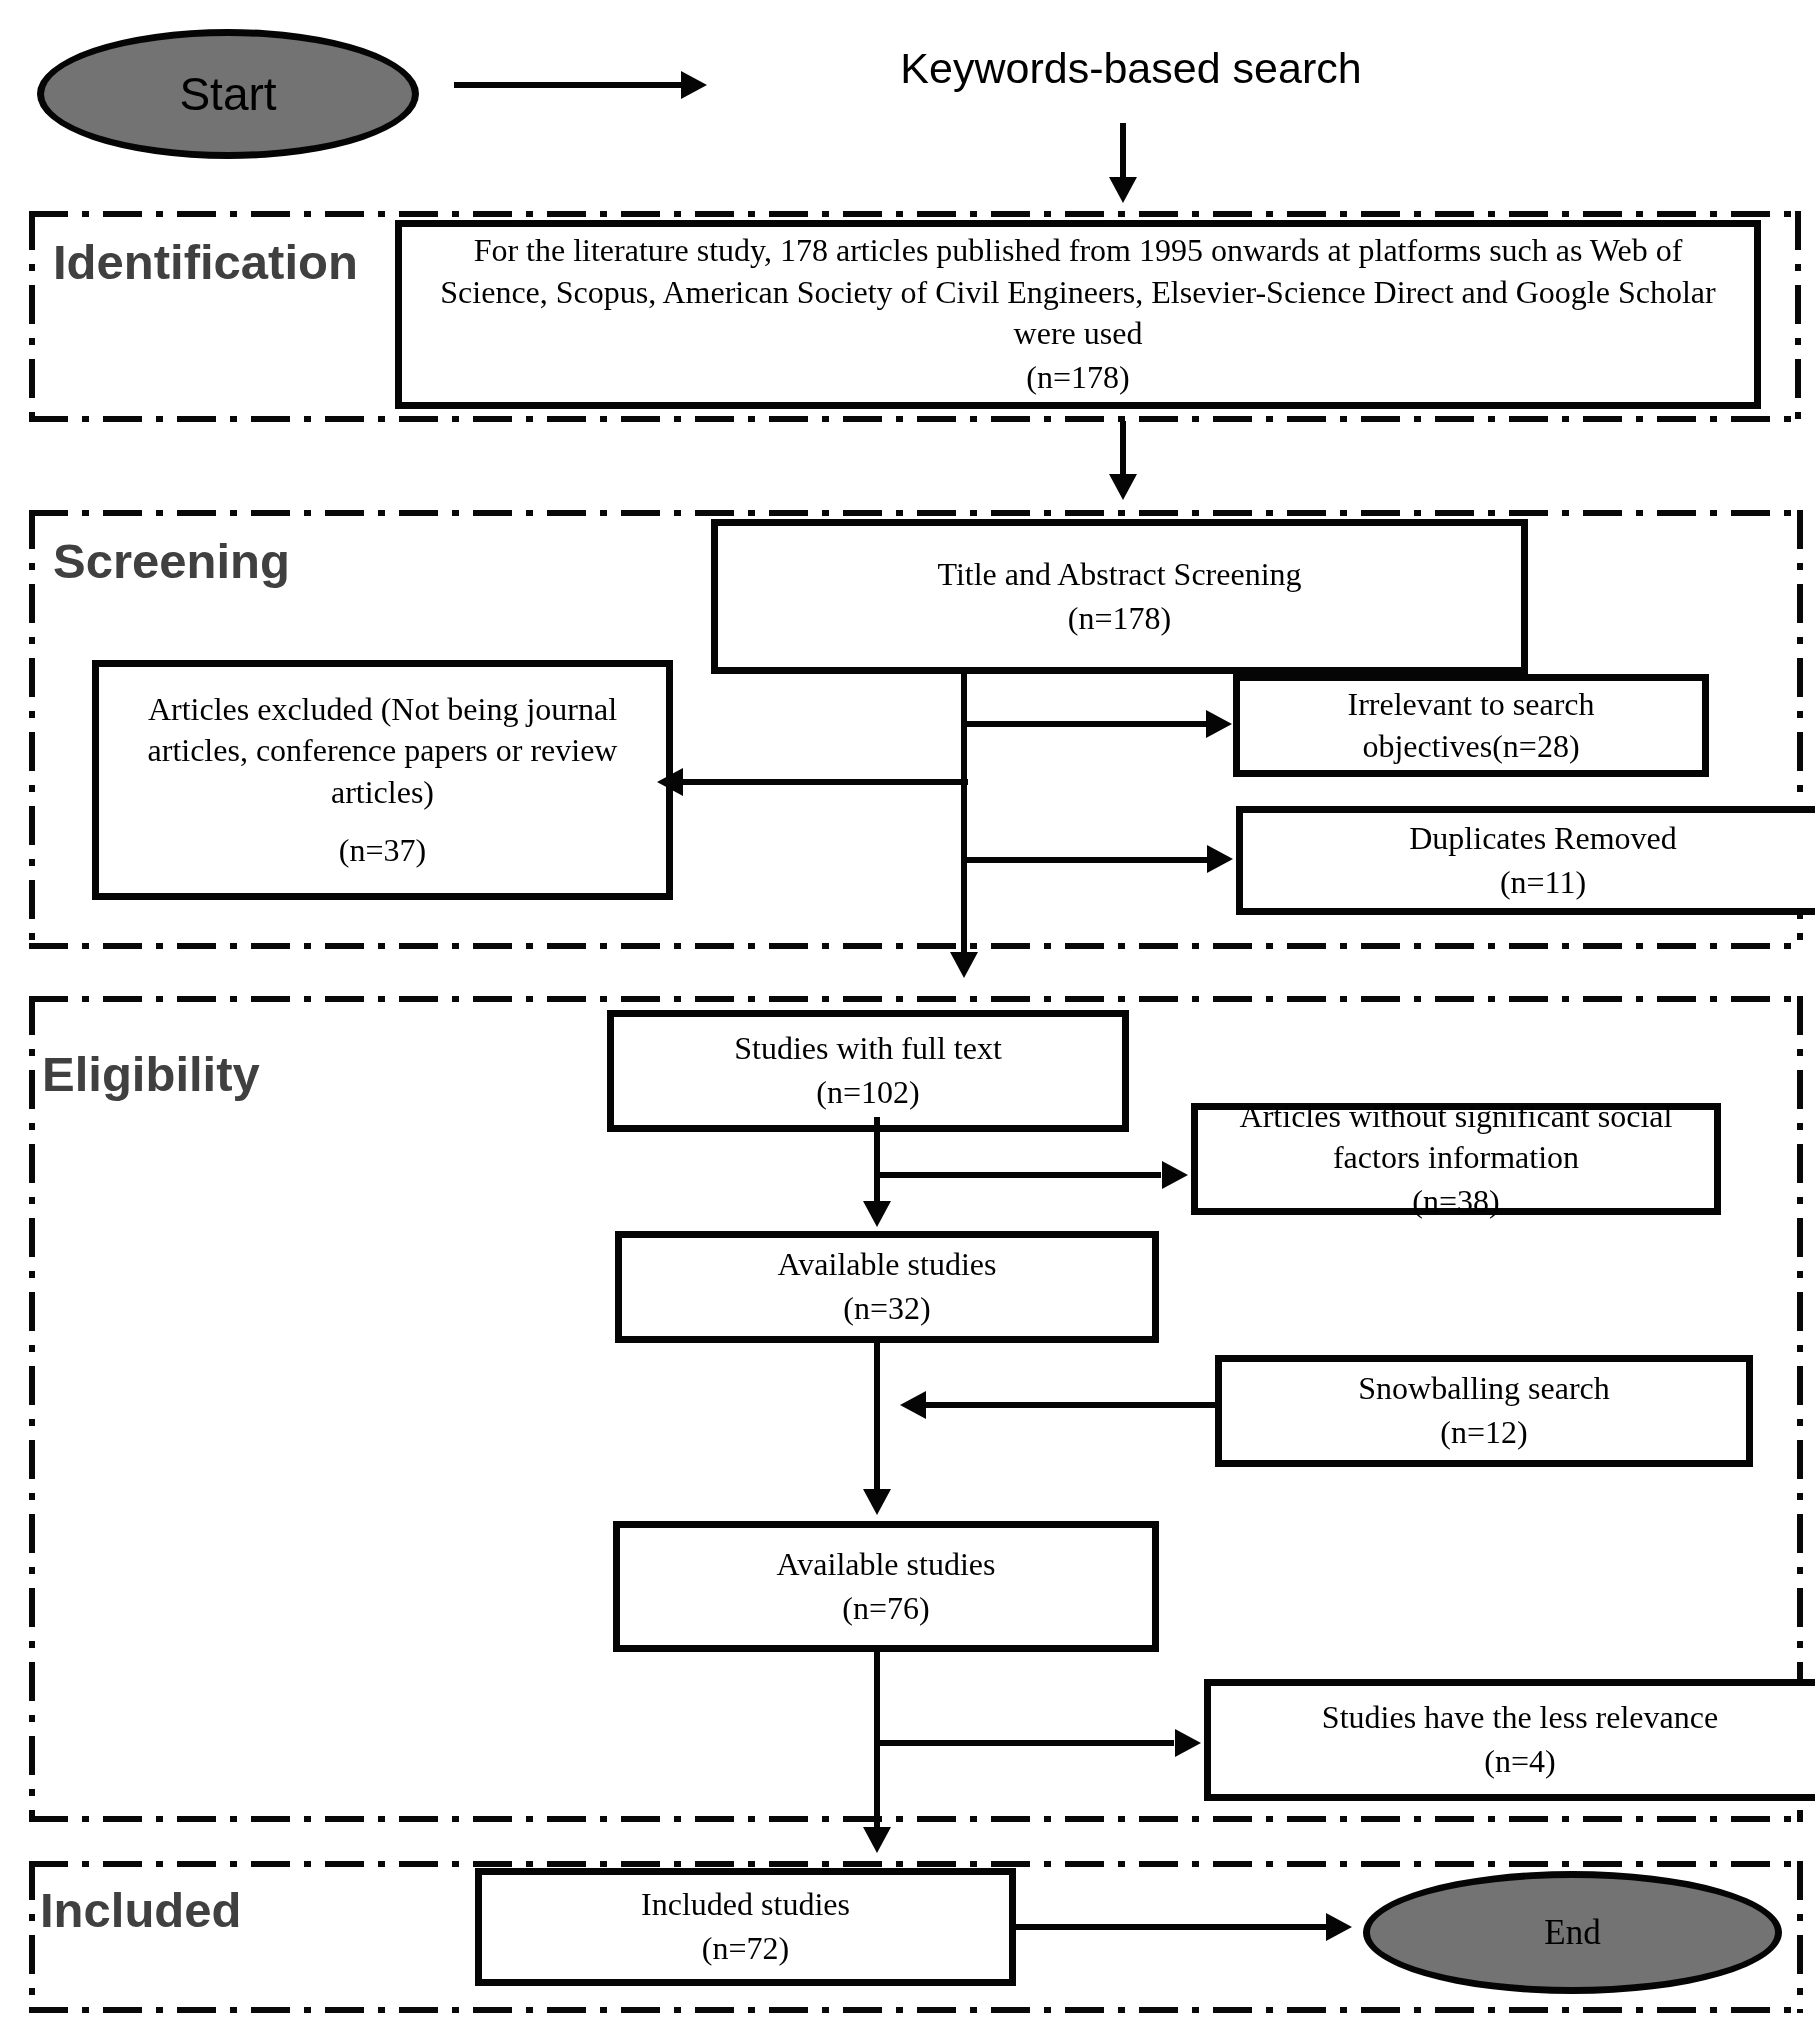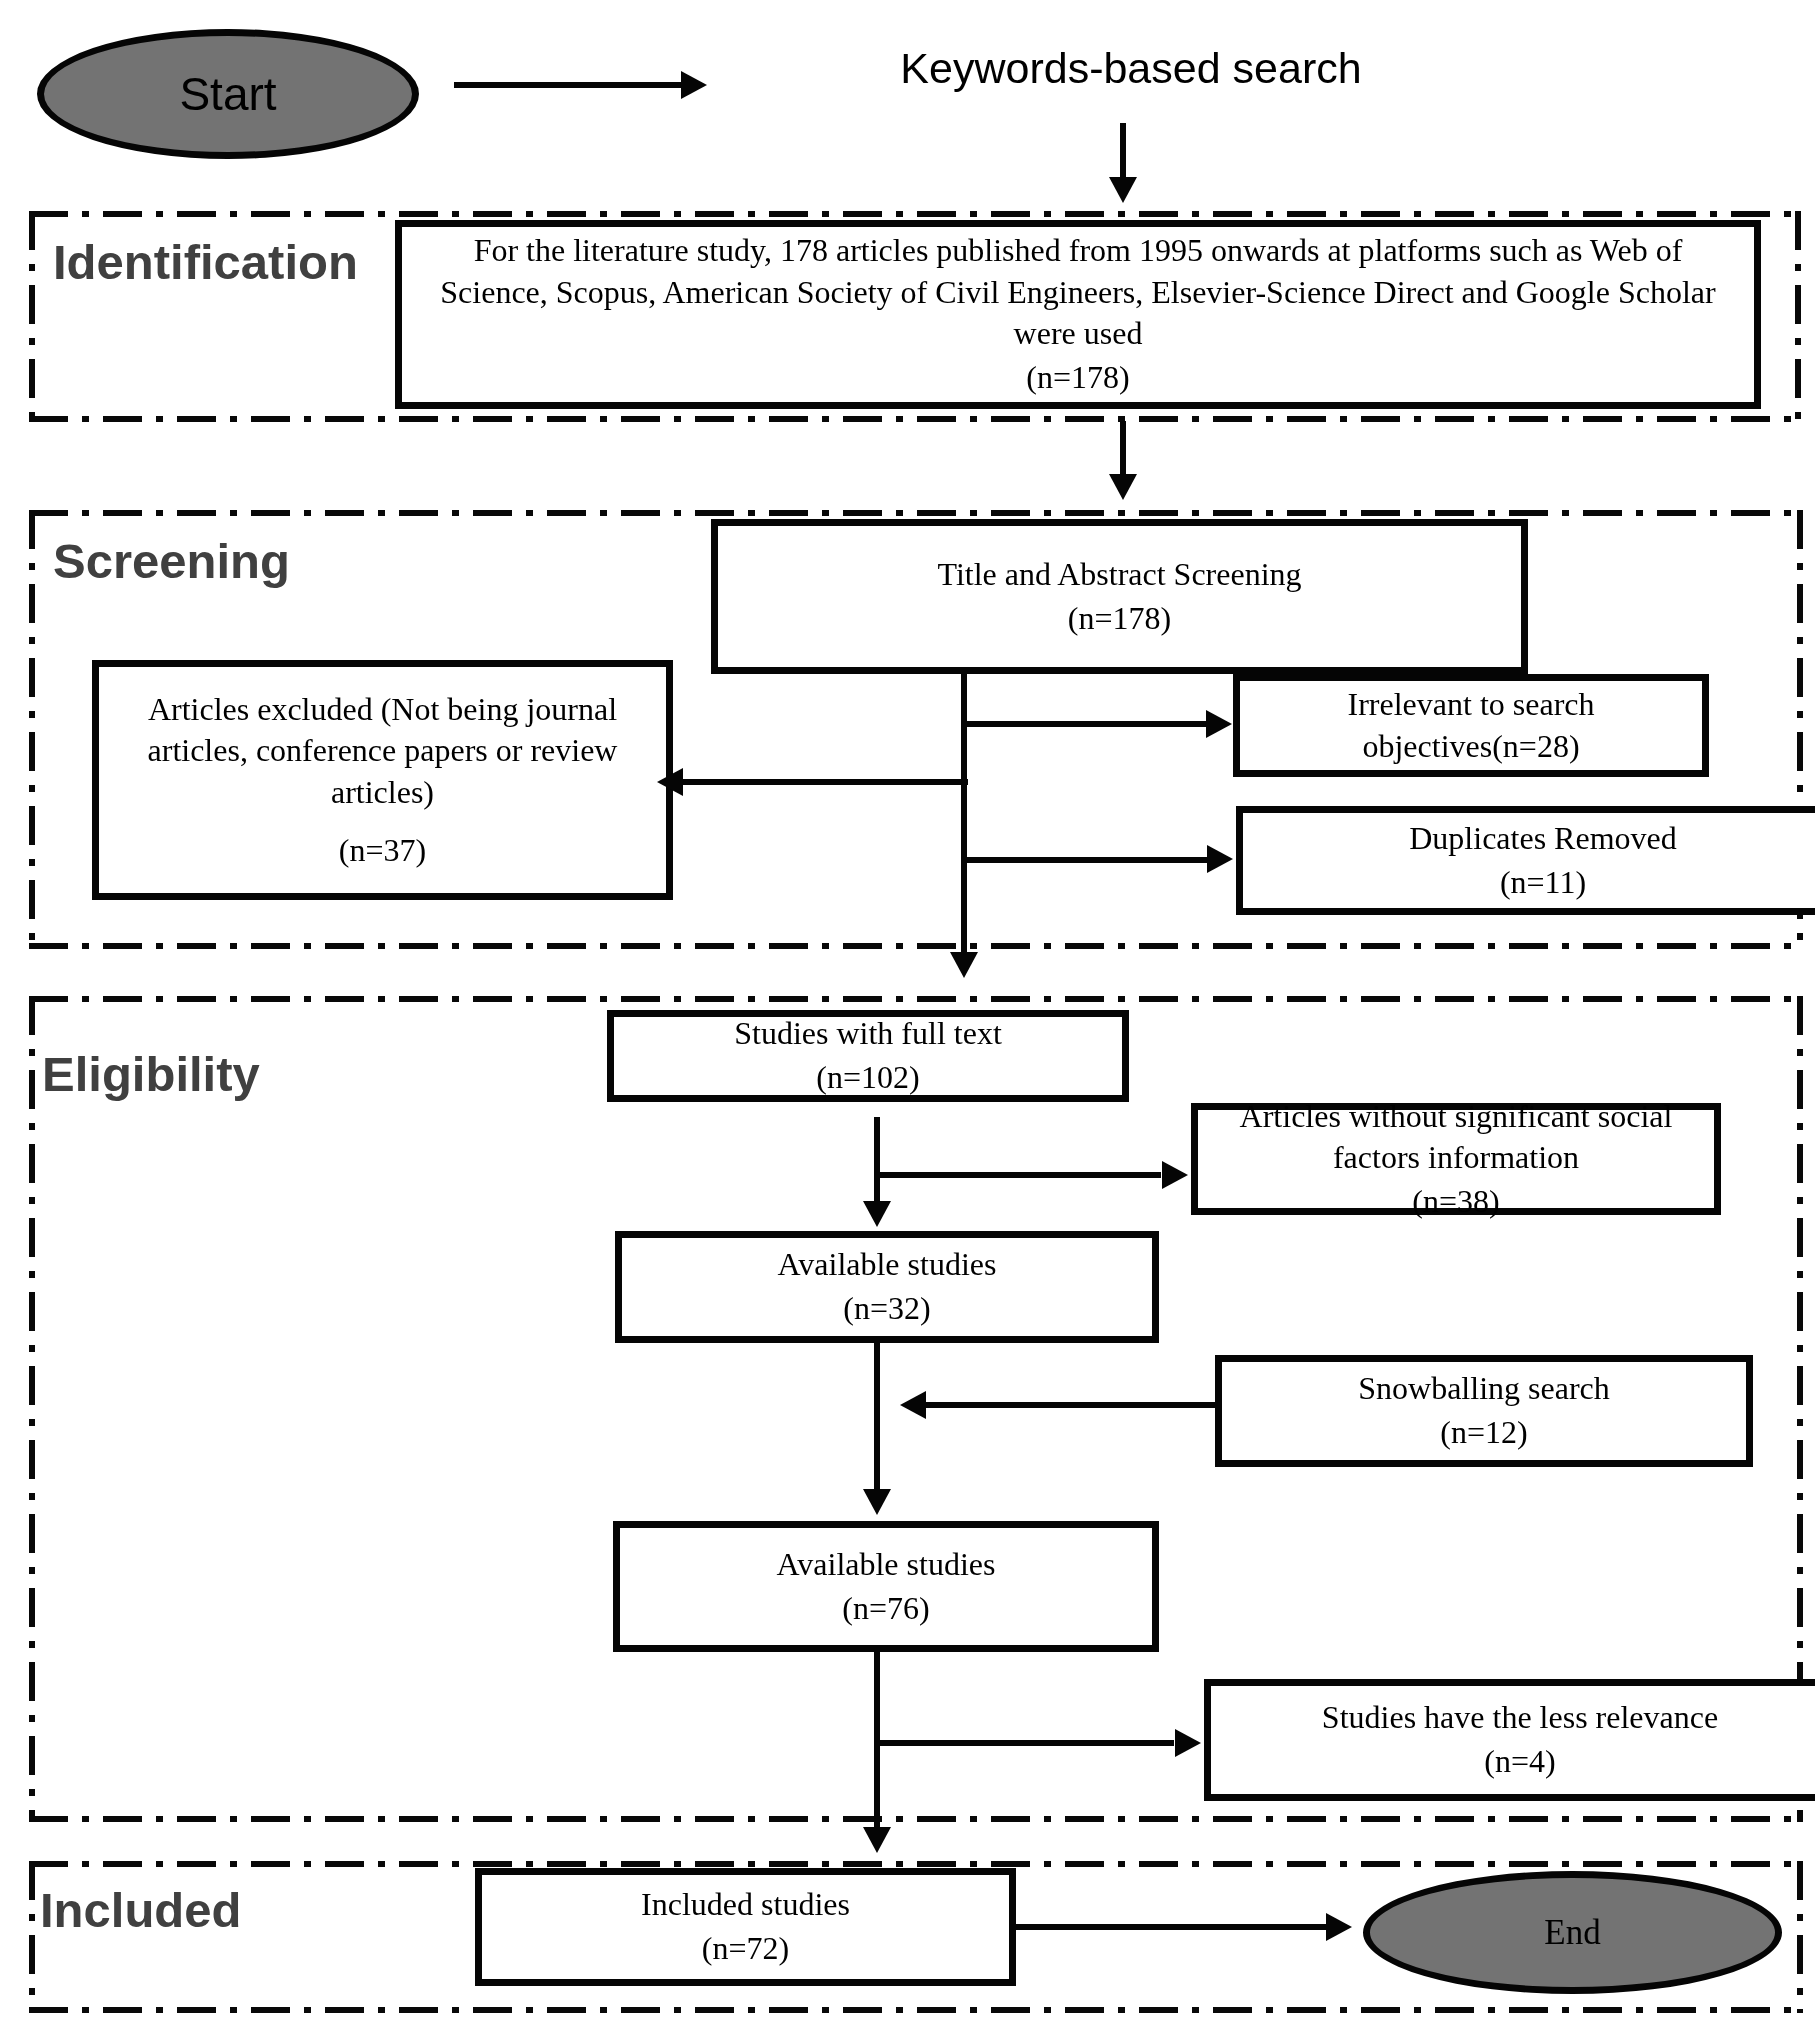--- a/index.html
+++ b/index.html
@@ -74,21 +74,21 @@
   .sec-screening{left:29px;top:510px;width:1774px;height:439px;}
   .lbl-screening{left:53px;top:535px;}
   .n-titleabs{left:711px;top:519px;width:817px;height:155px;}
   .n-excluded{left:64px;top:660px;width:581px;height:240px;margin-left:28px;}
   .n-excluded .bc{margin-top:16px;}
   .n-irrelevant{left:1233px;top:674px;width:476px;height:103px;}
   .n-duplicates{left:1236px;top:806px;width:614px;height:109px;}
 
   .sec-eligibility{left:29px;top:996px;width:1774px;height:826px;}
   .lbl-eligibility{left:42px;top:1048px;}
-  .n-fulltext{left:607px;top:1010px;width:522px;height:92px;}
+  .n-fulltext{left:607px;top:1010px;width:522px;height:122px;}
   .n-nosocial{left:1191px;top:1103px;width:530px;height:112px;}
   .n-avail64{left:615px;top:1231px;width:544px;height:112px;}
   .n-snowball{left:1215px;top:1355px;width:538px;height:112px;}
   .n-avail76{left:613px;top:1521px;width:546px;height:131px;}
   .n-lessrel{left:1204px;top:1679px;width:632px;height:122px;}
 
   .sec-included{left:29px;top:1861px;width:1774px;height:152px;}
   .lbl-included{left:40px;top:1884px;}
   .n-included{left:475px;top:1868px;width:541px;height:118px;}
   .n-end{left:1363px;top:1871px;width:419px;height:123px;font-size:35px;}

